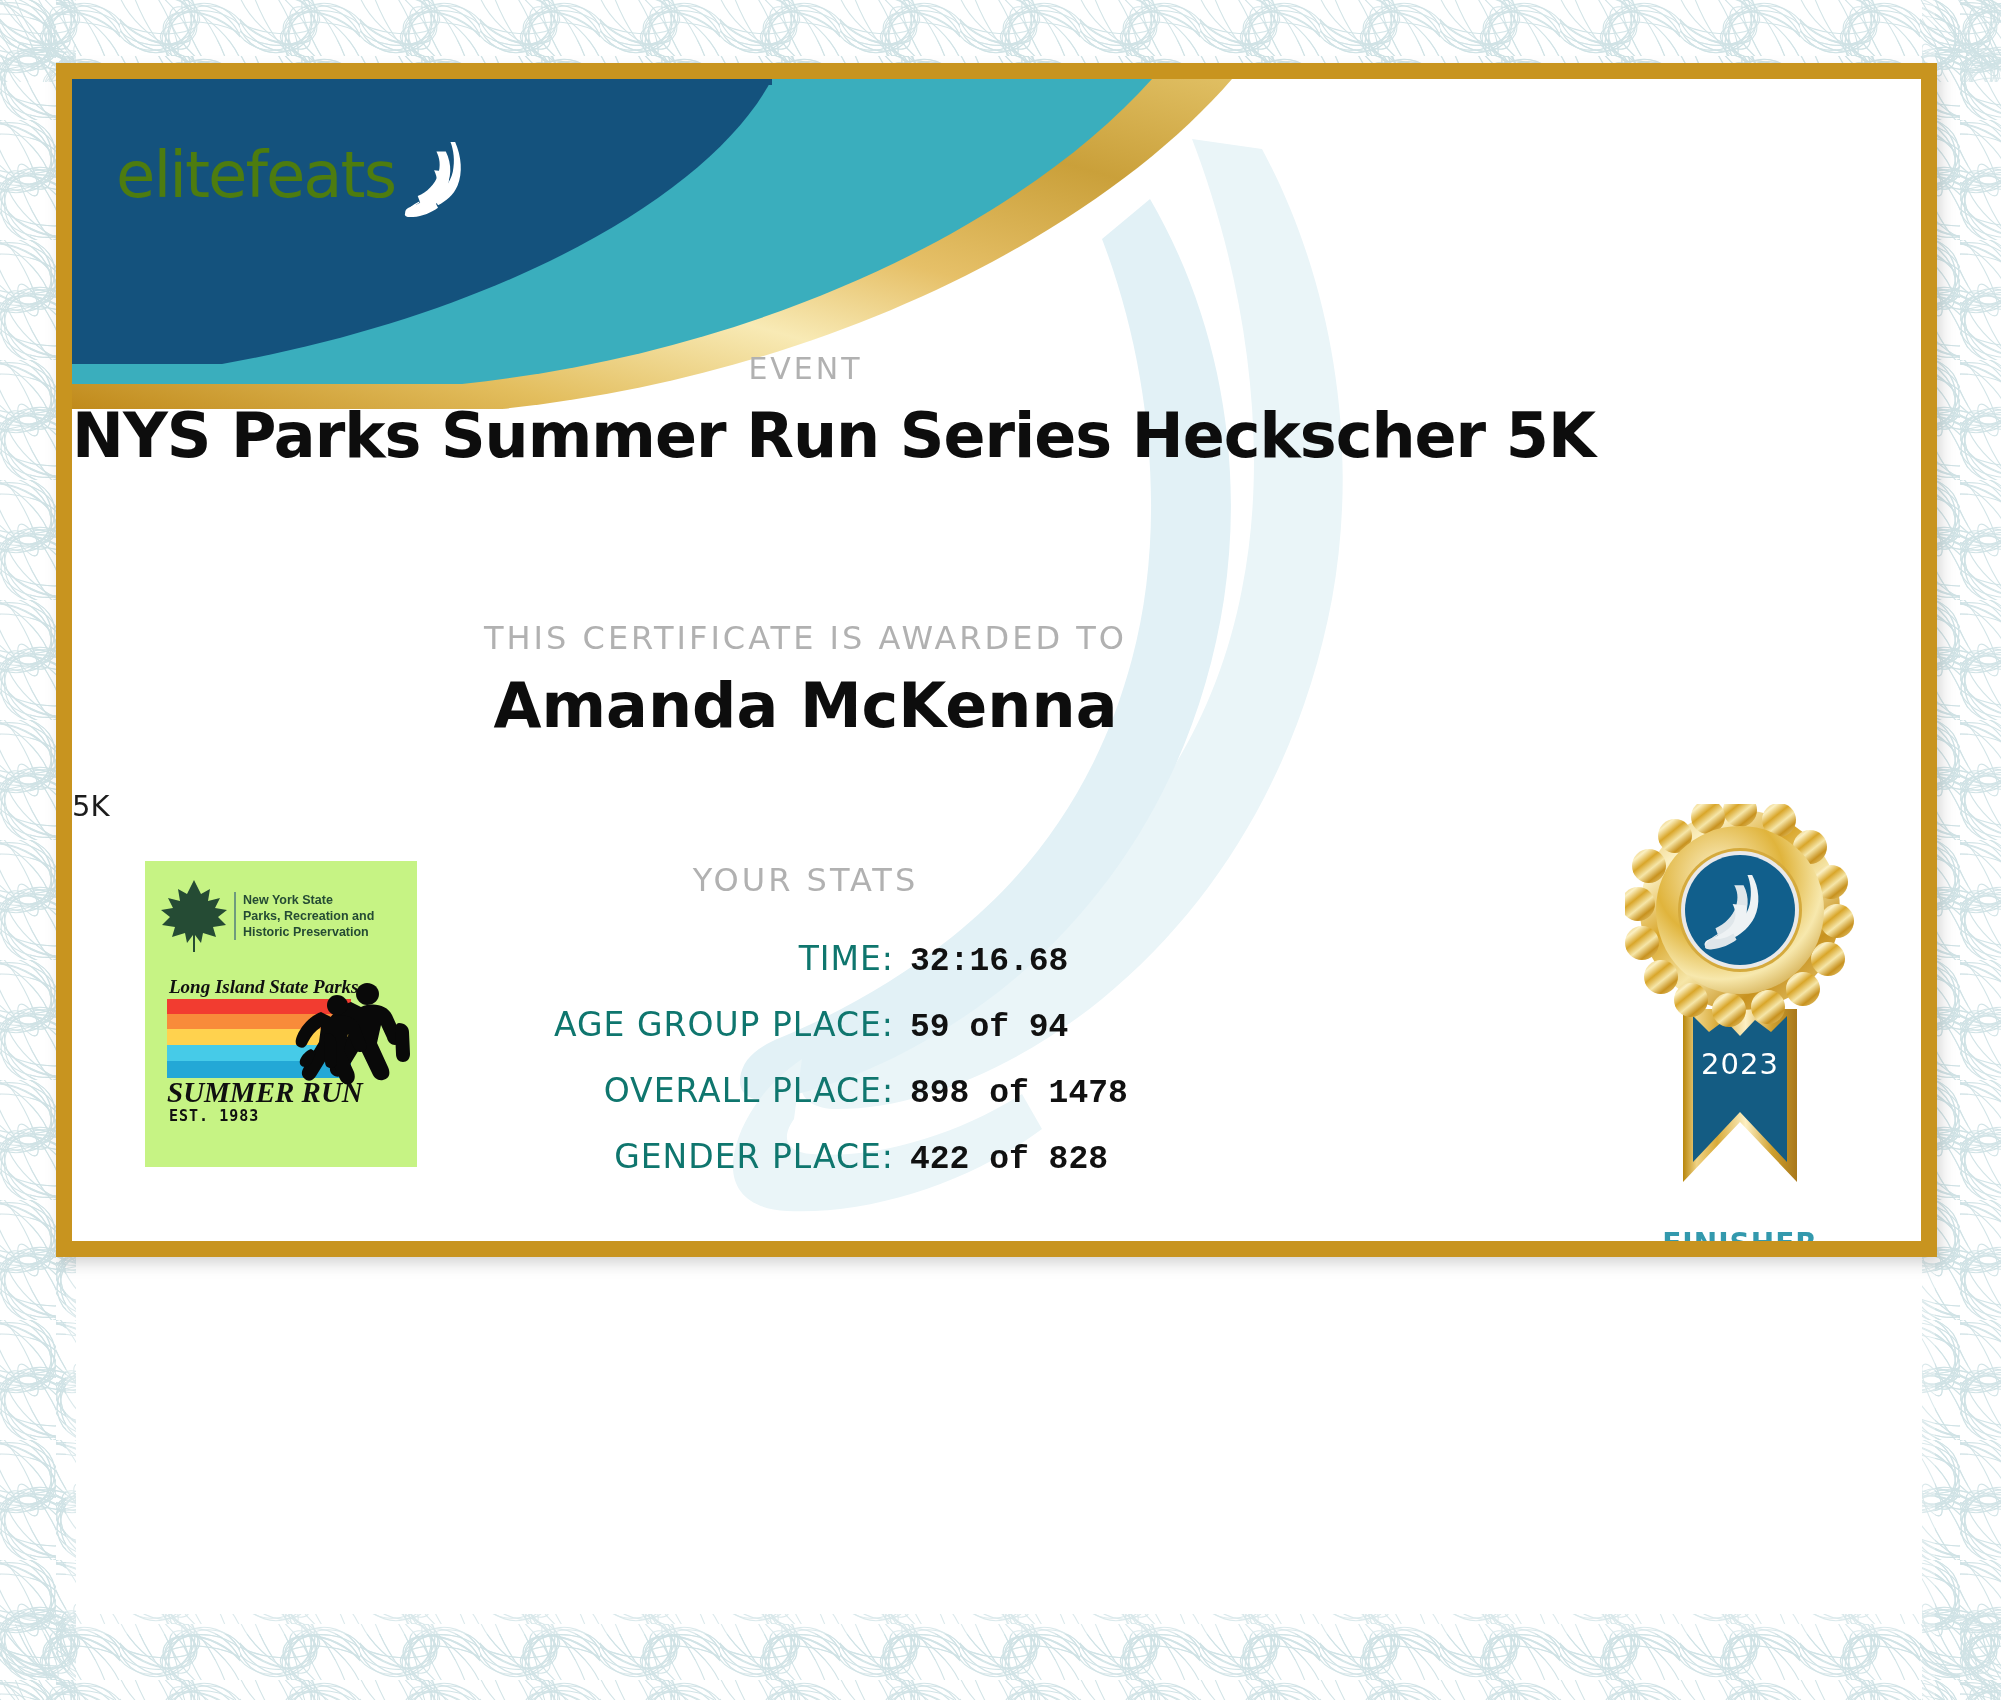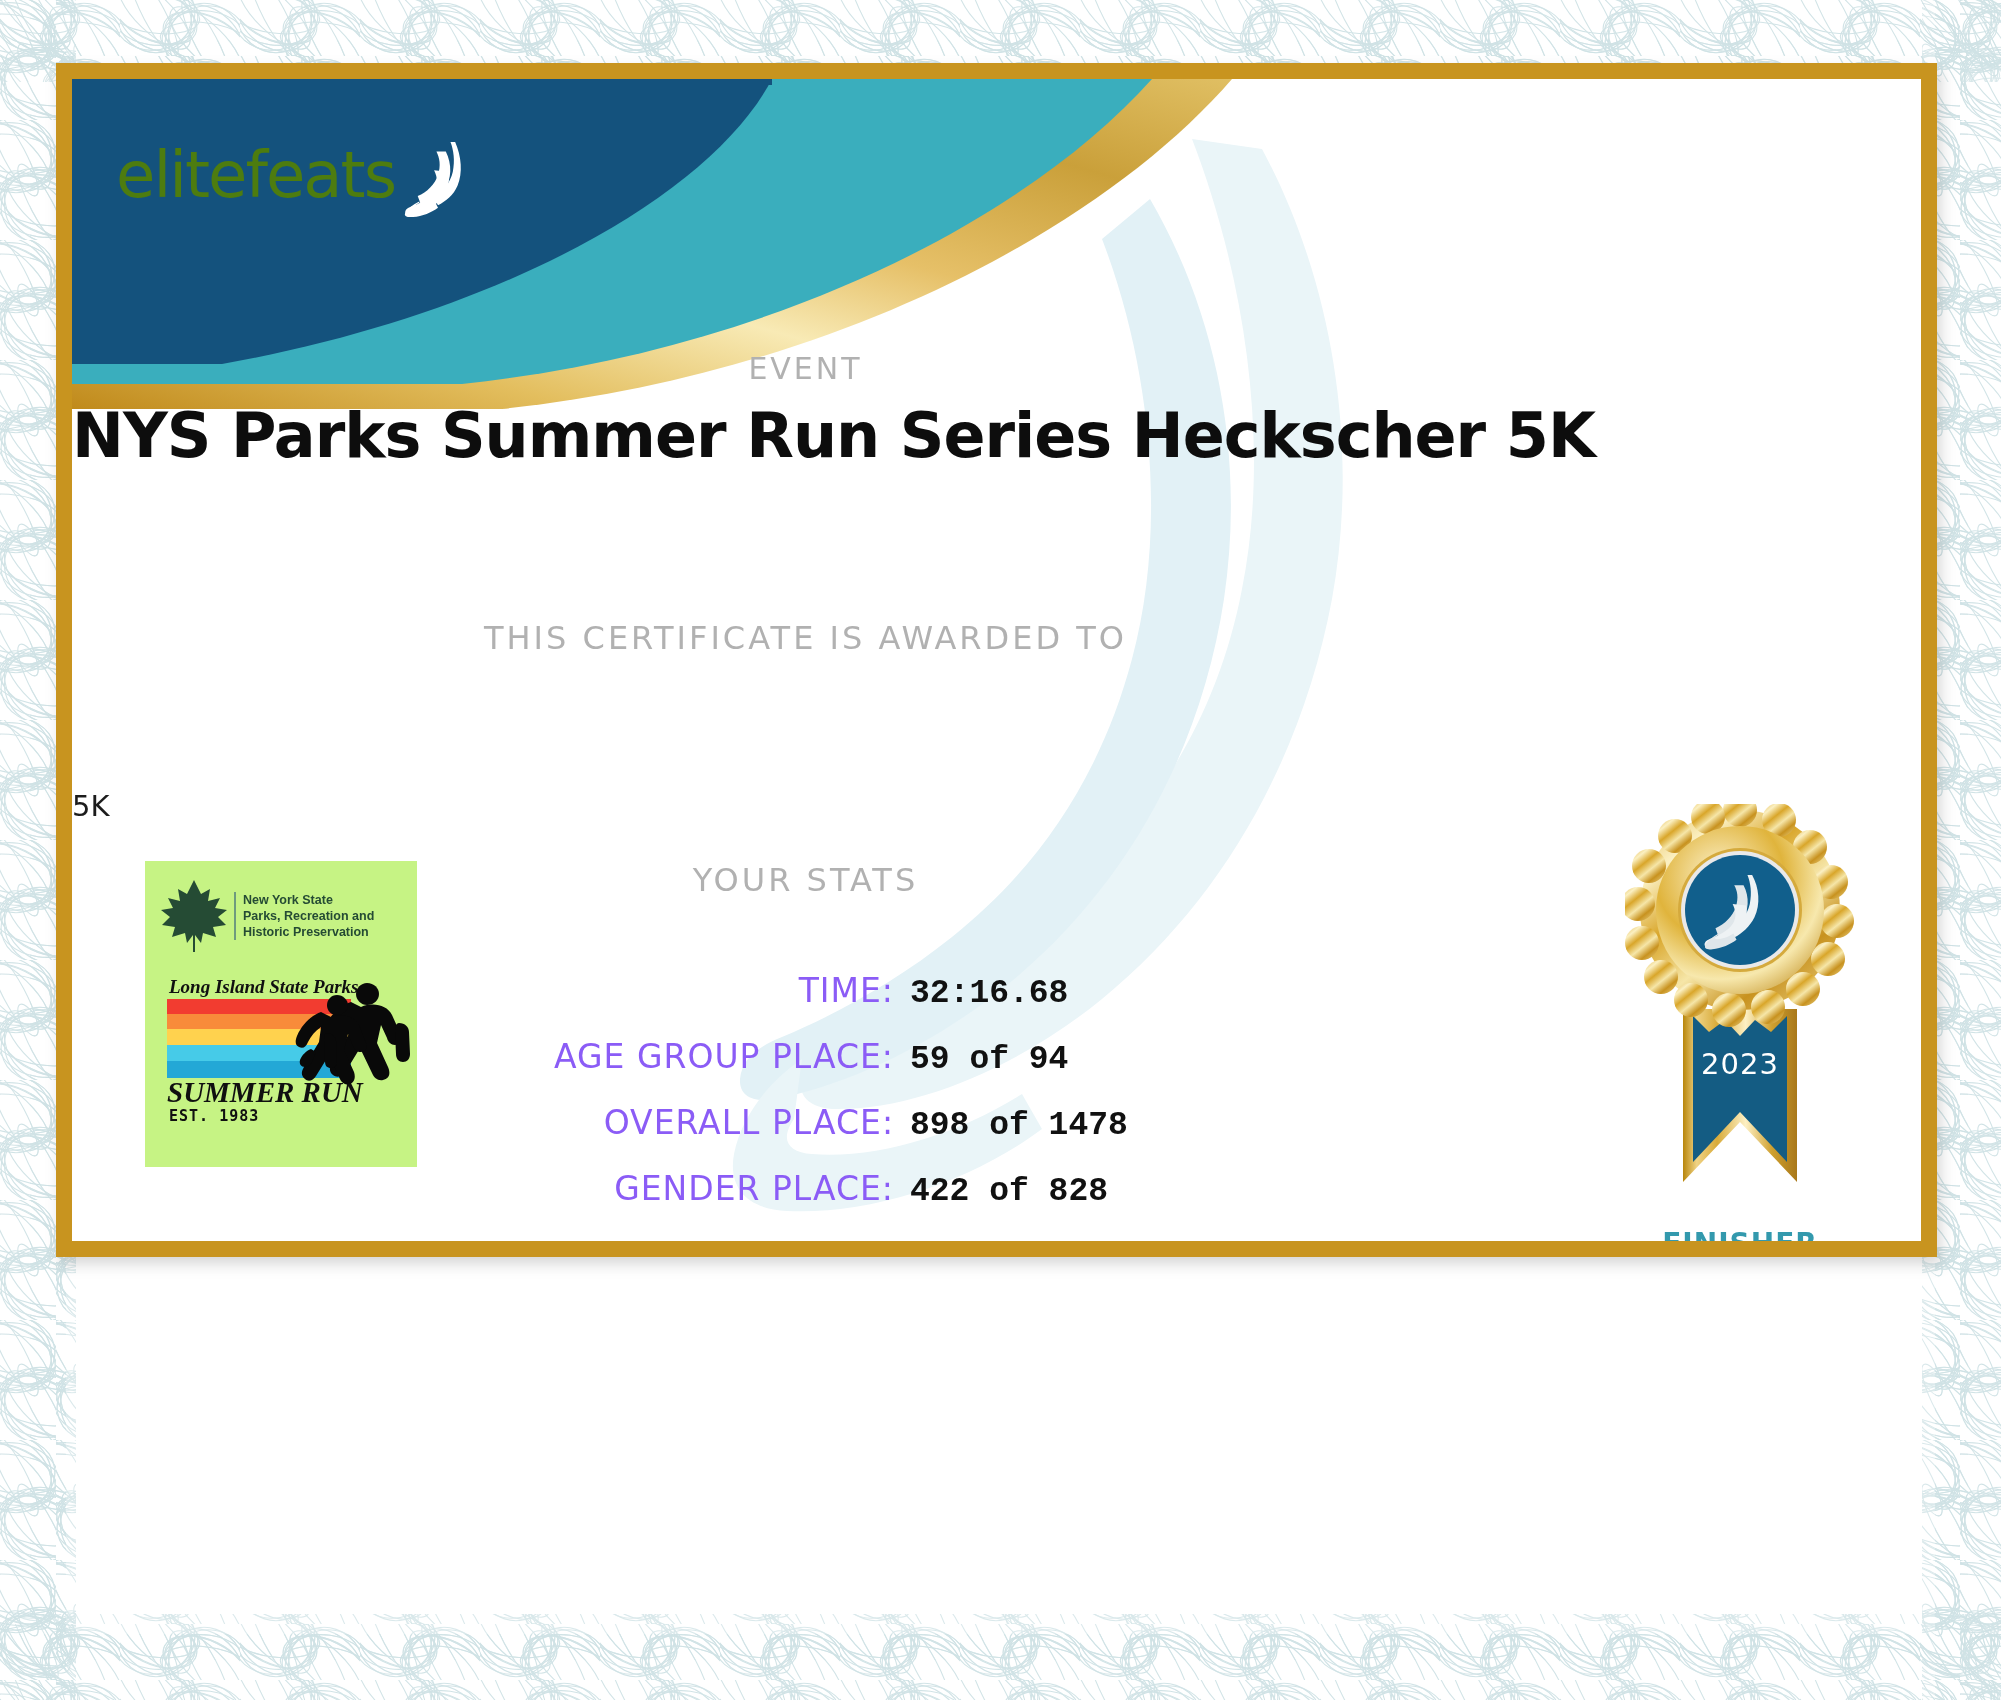--- a/index.html
+++ b/index.html
@@ -122,26 +122,25 @@
   .stat-row{
     display:flex;
     align-items:baseline;
     justify-content:center;
     margin-bottom:22px;
     height:44px;
   }
   .stat-label{
     text-align:right;
     width:500px;
-    color:#8b5cf6;
+    color:#0f766e;
     font-family:"DejaVu Sans", sans-serif;
     font-size:33px;
     letter-spacing:1px;
     white-space:nowrap;
-    margin-top:32px;
   }
   .stat-value{
     text-align:left;
     width:510px;
     padding-left:16px;
     color:#111111;
     font-family:Liberation Mono, monospace;
     font-weight:bold;
     font-size:33px;
     white-space:nowrap;
@@ -285,20 +284,21 @@
                    C30 99 42 94 50 88 L46 80 C38 85 30 87 24 87 C20 87 20 84 26 82 Z"></path>
         </g>
       </svg>
     </div>
 
     <div id="content">
       <div class="kicker" id="event-kicker">EVENT</div>
       <div id="event-name">NYS Parks Summer Run Series Heckscher 5K</div>
 
       <div class="kicker" id="awarded-kicker">THIS CERTIFICATE IS AWARDED TO</div>
+      <div id="recipient-name">Amanda McKenna</div>
       <div id="recipient-sub">5K</div>
 
       <div class="kicker" id="stats-kicker">YOUR STATS</div>
 
       <div id="stats-table">
         <div class="stat-row">
           <div class="stat-label">TIME:</div>
           <div class="stat-value">32:16.68</div>
         </div>
         <div class="stat-row">

